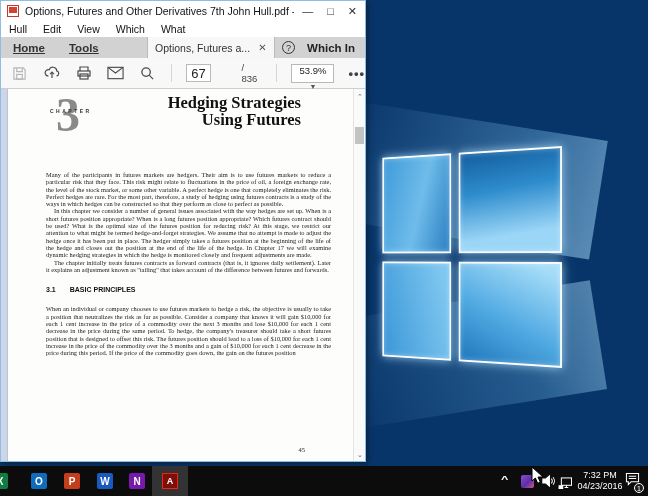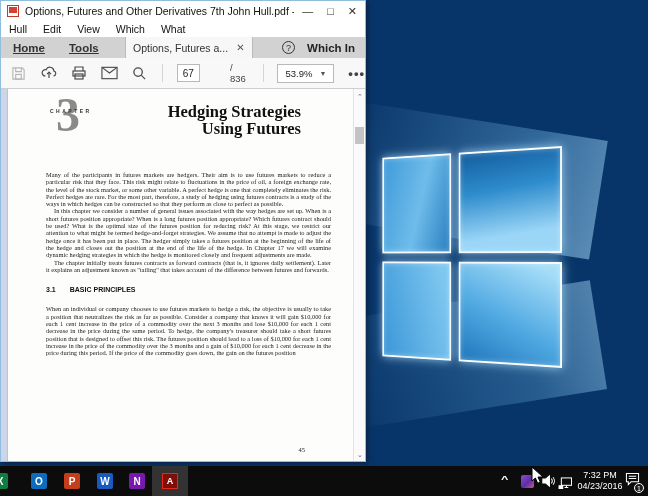--- a/index.html
+++ b/index.html
@@ -34,44 +34,44 @@
   .titlebar { height:20px; background:#fff; display:flex; align-items:center; padding:0 4px 0 6px; flex:0 0 auto; }
   .app-ico { width:12px; height:12px; margin-right:6px; position:relative; flex:0 0 auto; }
   .app-ico:before { content:""; position:absolute; inset:0; border:1px solid #c0392b; background:#fff; }
   .app-ico:after { content:""; position:absolute; left:2px; top:2px; right:2px; height:6px; background:#d6402f; }
   .title-text { font-size:10.5px; color:#111; white-space:nowrap; overflow:hidden; flex:1 1 auto; }
   .win-controls { display:flex; gap:14px; margin-left:8px; margin-right:4px; flex:0 0 auto; }
   .win-controls span { font-size:11px; color:#333; line-height:14px; cursor:default; }
   .menubar { height:16px; display:flex; gap:16px; padding-left:8px; align-items:center; background:#fff; font-size:10.5px; color:#111; flex:0 0 auto; }
   .tabbar { height:21px; background:#d2d2d2; display:flex; align-items:stretch; font-size:11.5px; color:#222; flex:0 0 auto; }
   .tabbar .tab-btn { display:flex; align-items:center; padding:0 12px; font-weight:bold; color:#333;text-decoration:underline; }
-  .doc-tab { background:#f7f7f7; margin-left:14px; width:128px; display:flex; align-items:center; justify-content:center; gap:8px; font-size:10.5px; color:#333; border-left:1px solid #bbb; border-right:1px solid #bbb; }
+  .doc-tab { background:#f7f7f7; margin-left:36px; width:128px; display:flex; align-items:center; justify-content:center; gap:8px; font-size:10.5px; color:#333; border-left:1px solid #bbb; border-right:1px solid #bbb; }
   .doc-tab .tab-close { font-size:10px; color:#555; }
   .tab-right { margin-left:auto; display:flex; align-items:center; gap:12px; padding-right:10px; }
   .help-circle { width:13px; height:13px; border:1.2px solid #333; border-radius:50%; font-size:9px; display:flex; align-items:center; justify-content:center; color:#333; }
   .signin { font-size:11.5px; font-weight:bold; color:#222; }
   .toolbar { height:31px; background:#f8f8f8; border-bottom:1px solid #cfcfcf; display:flex; align-items:center; padding-left:10px; gap:14px; flex:0 0 auto; }
   .tool { width:18px; height:18px; display:flex; align-items:center; justify-content:center; color:#4a4a4a; }
   .tool.disabled { color:#b5b5b5; }
   .tool svg { display:block; }
   .tb-sep { width:1px; height:18px; background:#d5d5d5; }
-  .pagebox { width:26px; height:18px; border:1px solid #b9b9b9; background:#fff; font-size:10px; display:flex; align-items:center; justify-content:center; color:#222; }
+  .pagebox { width:26px; height:18px; border:1px solid #b9b9b9; background:#fff; font-size:13px; display:flex; align-items:center; justify-content:center; color:#222; }
   .pagetotal { font-size:9.5px; color:#444; margin-left:16px; }
-  .zoombox { height:19px; border:1px solid #b9b9b9; background:#fff; font-size:9.5px; color:#222; display:flex; align-items:center; gap:7px; padding:0 7px; }
+  .zoombox { height:19px; border:1px solid #b9b9b9; background:#fff; font-size:9.5px; color:#222; display:flex; align-items:center; gap:7px; padding:0 7px;flex-direction:column; }
   .caret { font-size:7px; color:#555; }
   .more-dots { font-size:13px; color:#444; letter-spacing:1px; font-weight:bold; }
 
   
   .viewport { position:relative; flex:1 1 auto; background:#fdfdfd; display:flex; overflow:hidden; }
   .nav-strip { width:7px; background:#ccd6e8; border-right:1px solid #b9c4da; flex:0 0 auto; }
   .page { flex:1 1 auto; background:#fdfdfc; position:relative; padding:2px 22px 0 38px; }
   .chap-row { position:relative; height:56px; }
   .chap-num { position:absolute; left:10px; top:-4px; font-family:"Liberation Serif", serif; font-size:48px; color:#8a8a8a; font-weight:bold; }
   .chap-word { position:absolute; left:4px; top:17px; font-size:5px; letter-spacing:2.5px; color:#333; font-weight:bold; }
-  .doc-title { position:absolute; right:30px; top:12px; text-align:right; font-family:"Liberation Serif", serif; font-weight:bold; font-size:16.5px; line-height:17px; color:#111; }
+  .doc-title { position:absolute; right:30px; top:3px; text-align:right; font-family:"Liberation Serif", serif; font-weight:bold; font-size:16.5px; line-height:17px; color:#111; }
   .body-text { font-family:"Liberation Serif", serif; font-size:6.4px; line-height:7.3px; color:#1c1c1c; text-align:justify; margin-top:24px; }
   .body-text p { margin:0; }
   .body-text p.indent { text-indent:8px; }
   .sec-head { display:flex; gap:14px; font-size:7px; font-weight:bold; color:#111; margin:13px 0 12px 0; font-family:"Liberation Sans", sans-serif; }
   .pagenum { position:absolute; right:48px; bottom:8px; font-family:"Liberation Serif", serif; font-size:6.5px; color:#222; }
   .scrollbar { width:12px; background:#fafafa; border-left:1px solid #e4e4e4; flex:0 0 auto; position:relative; }
   .sb-arrow { position:absolute; left:0; width:12px; text-align:center; font-size:7px; color:#666; }
   .sb-up { top:4px; } .sb-down { bottom:2px; }
   .sb-thumb { position:absolute; left:1px; top:38px; width:9px; height:17px; background:#c3c3c3; }
 

